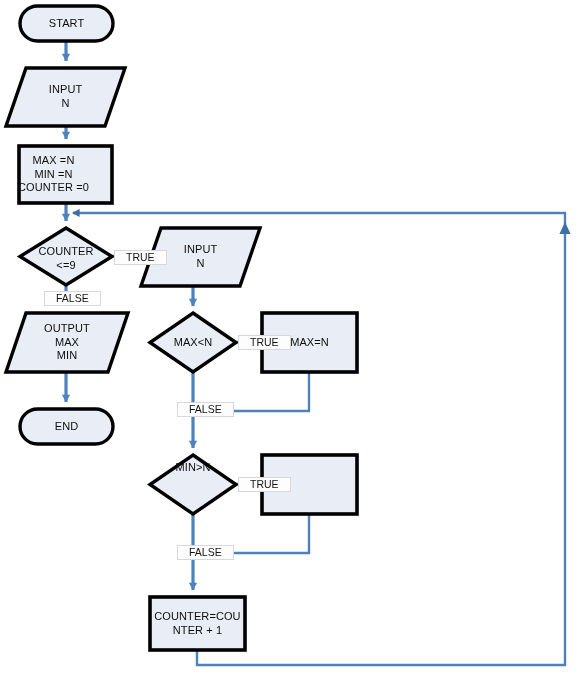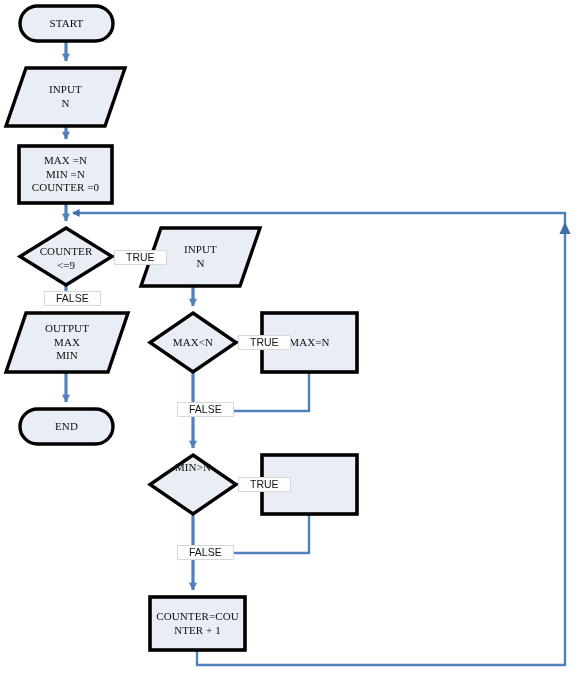--- a/index.html
+++ b/index.html
@@ -23,21 +23,21 @@
     top: 0;
     width: 581px;
     height: 700px;
   }
   .node-label {
     position: absolute;
     display: flex;
     align-items: center;
     justify-content: center;
     text-align: center;
-    font-family: Liberation Serif, serif;
+    font-family: Liberation Sans, sans-serif;
     font-size: 11px;
     color: #0d0d0d;
     line-height: 1.25;
     pointer-events: none;
     letter-spacing: 0.1px;
   }
   .edge-label {
     position: absolute;
     font-family: "Liberation Sans", sans-serif;
     font-size: 10.5px;
@@ -130,21 +130,21 @@
 
     <rect x="262" y="455" width="95" height="59" fill="#e9edf5" stroke="#000000" stroke-width="3.6"></rect>
 
     <rect x="150" y="597" width="95" height="53" fill="#e9edf5" stroke="#000000" stroke-width="3.6"></rect>
   </svg>
 
   <div class="node-label" style="left:20px; top:6px; width:93px; height:35px;">START</div>
 
   <div class="node-label" style="left:6px; top:68px; width:119px; height:58px;">INPUT<br>N</div>
 
-  <div class="node-label" style="left:19px; top:146px; width:93px; height:57px;">MAX =N<br>MIN =N<br>COUNTER =0</div>
+  <div class="node-label" style="left:7px; top:146px; width:93px; height:57px;">MAX =N<br>MIN =N<br>COUNTER =0</div>
 
   <div class="node-label" style="left:20px; top:230px; width:92px; height:57px;">COUNTER<br>&lt;=9</div>
 
   <div class="node-label" style="left:20px; top:409px; width:93px; height:35px;">END</div>
 
   <div class="node-label" style="left:6px; top:313px; width:122px; height:59px;">OUTPUT<br>MAX<br>MIN</div>
 
   <div class="node-label" style="left:141px; top:228px; width:119px; height:58px;">INPUT<br>N</div>
 
   <div class="node-label" style="left:150px; top:313px; width:86px; height:59px;">MAX&lt;N</div>

